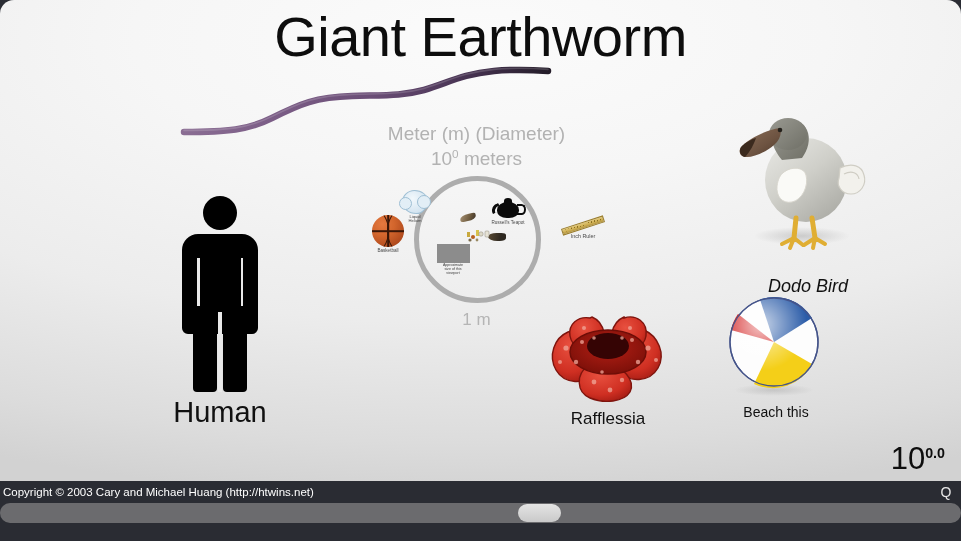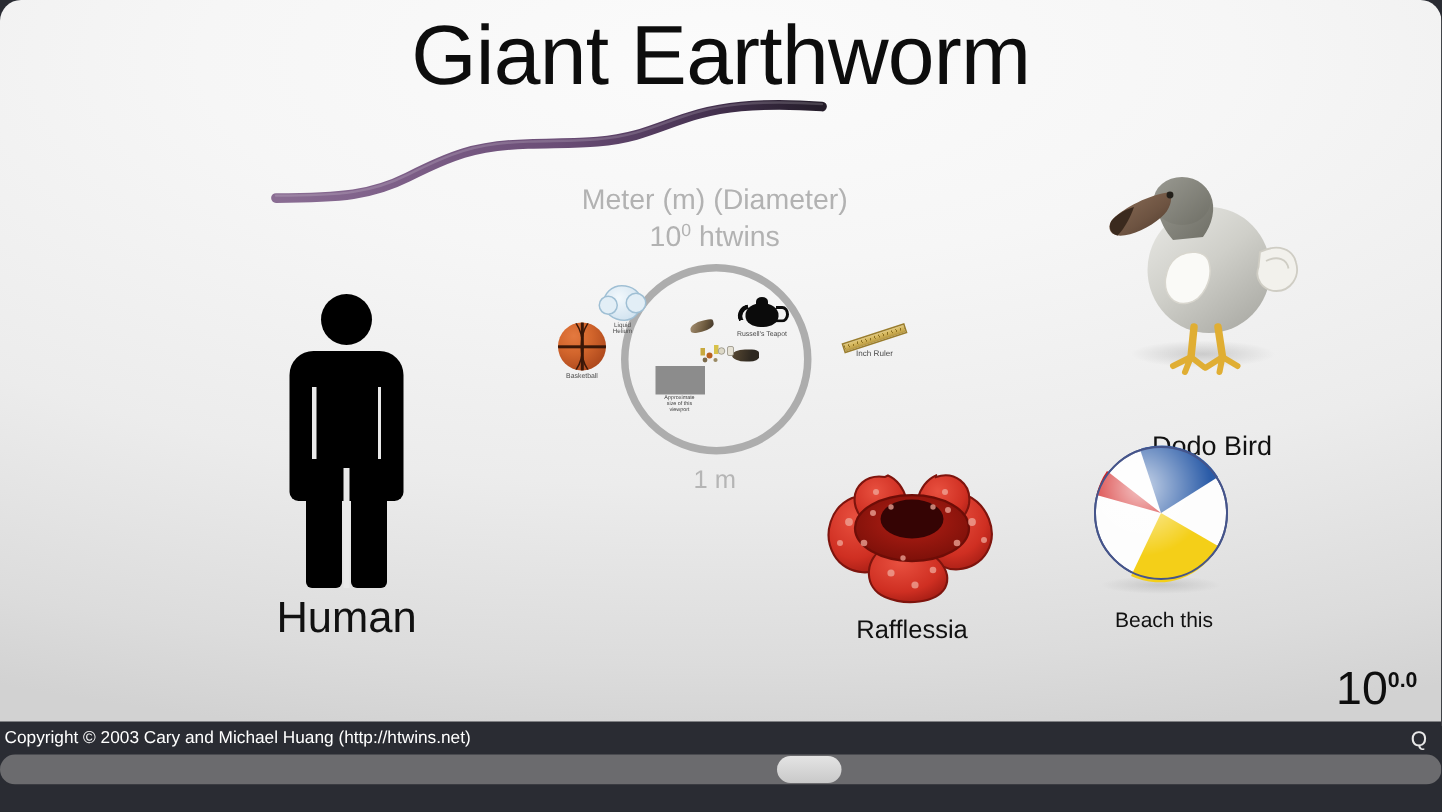--- a/index.html
+++ b/index.html
@@ -198,21 +198,21 @@
   }
 
   
   #o-micro { left: 466px; top: 228px; width: 26px; height: 16px; }
 
   
   .big { position: absolute; text-align: center; }
   .big .big-lbl { color: #111; margin-top: 4px; }
 
   
-  #b-human { left: 148px; top: 196px; width: 166px; }
+  #b-human { left: 137px; top: 196px; width: 166px; }
   #b-human .big-lbl { font-size: 29px; }
   .human-fig { position: relative; width: 82px; height: 196px; margin: 0 auto; }
   .human-fig .head {
     position: absolute; left: 50%; top: 0; transform: translateX(-50%);
     width: 34px; height: 34px; border-radius: 50%; background: #000;
   }
   .human-fig .torso {
     position: absolute; left: 50%; top: 38px; transform: translateX(-50%);
     width: 76px; height: 100px; background: #000;
     border-radius: 16px 16px 6px 6px;
@@ -229,21 +229,21 @@
   }
   .human-fig .leg-l { left: 14px; }
   .human-fig .leg-r { right: 14px; }
   .human-fig .crotch {
     position: absolute; left: 50%; transform: translateX(-50%);
     top: 116px; width: 4px; height: 80px; background: #e9e9e9;
   }
 
   
   #b-dodo { left: 722px; top: 112px; width: 172px; }
-  #b-dodo .big-lbl { font-size: 18px; margin-top: 20px; }
+  #b-dodo .big-lbl { font-size: 18px; margin-top: 10px; font-style: italic; }
 
   
   #b-raff { left: 532px; top: 312px; width: 152px; }
   #b-raff .big-lbl { font-size: 17px; margin-top: 1px; }
 
   
   #b-beach { left: 716px; top: 292px; width: 120px; }
   #b-beach .big-lbl { font-size: 14px; margin-top: 2px; }
 
   
@@ -306,21 +306,21 @@
             <stop offset="78%" stop-color="#473352"></stop>
             <stop offset="100%" stop-color="#241c29"></stop>
           </linearGradient>
         </defs>
         <path d="M8,70 C52,70 72,68 96,56 C124,42 140,35 176,34 C208,33 226,34 248,28 C272,21 286,12 318,9 C340,7 358,8 372,9" fill="none" stroke="url(#wormgrad)" stroke-width="6.5" stroke-linecap="round"></path>
         <path d="M8,70 C52,70 72,68 96,56 C124,42 140,35 176,34 C208,33 226,34 248,28 C272,21 286,12 318,9 C340,7 358,8 372,9" fill="none" stroke="#ffffff" stroke-opacity="0.16" stroke-width="1.6" stroke-linecap="round" transform="translate(0,-1.6)"></path>
       </svg>
     </div>
 
     <div id="cap-unit" class="center-cap">Meter (m) (Diameter)</div>
-    <div id="cap-pow" class="center-cap"><span>10</span><sup>0</sup><span> htwins</span></div>
+    <div id="cap-pow" class="center-cap"><span>10</span><sup>0</sup><span> meters</span></div>
 
     <div id="ref-circle"></div>
     <div id="cap-one" class="center-cap">1 m</div>
 
     <div class="obj" id="o-basketball">
       <div class="bball">
         <span class="bball-c1"></span>
           <span class="bball-c2"></span>
       </div>
       <div class="lbl">Basketball</div>

